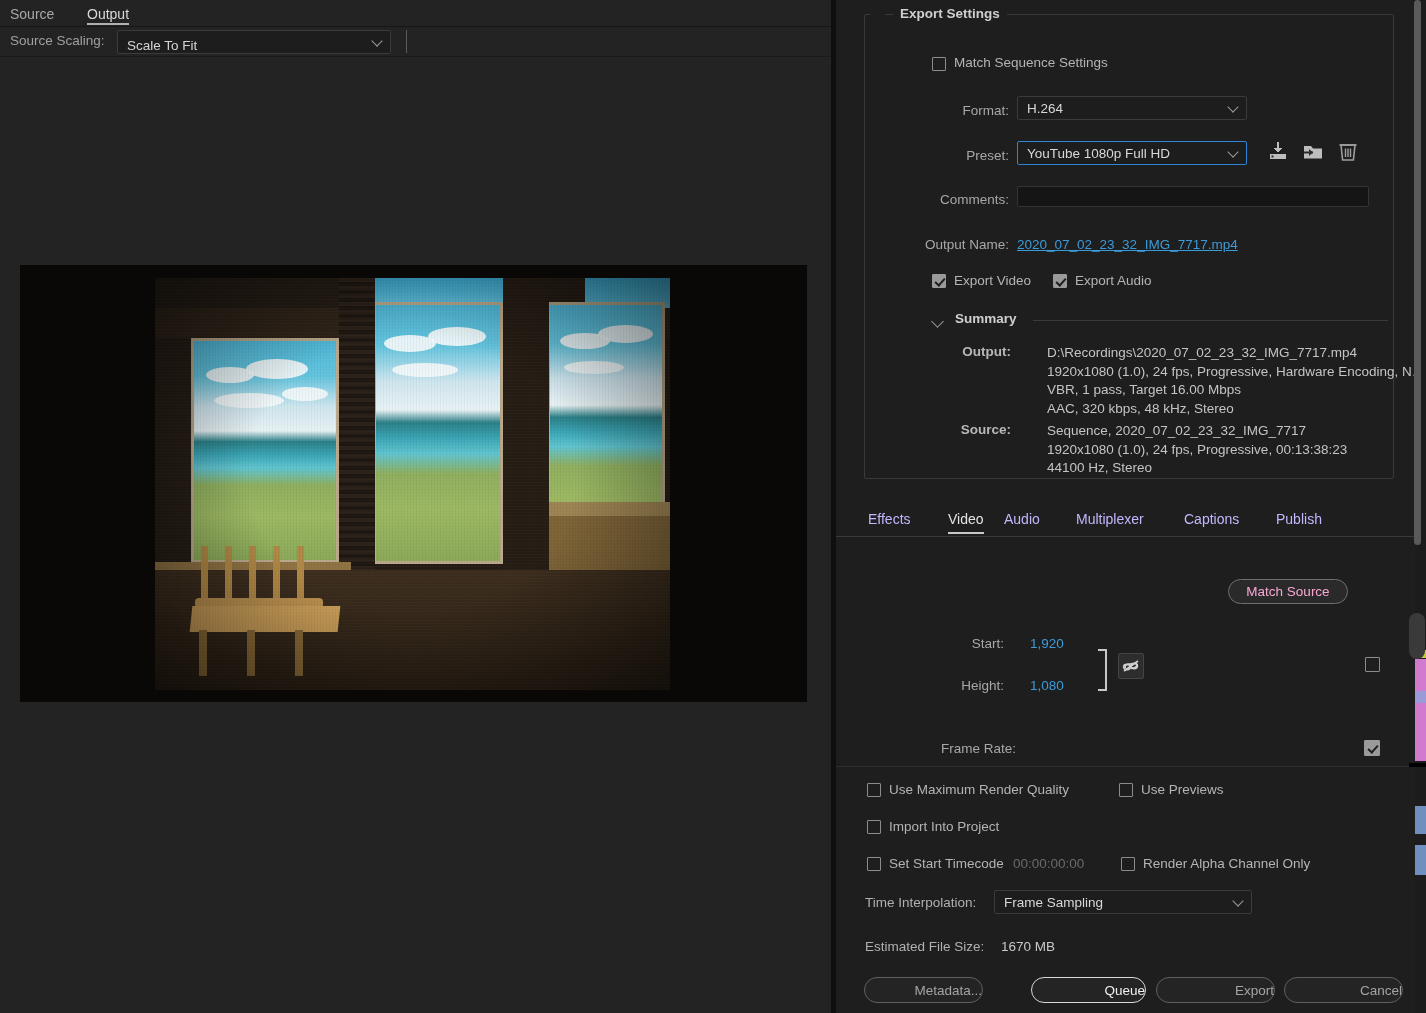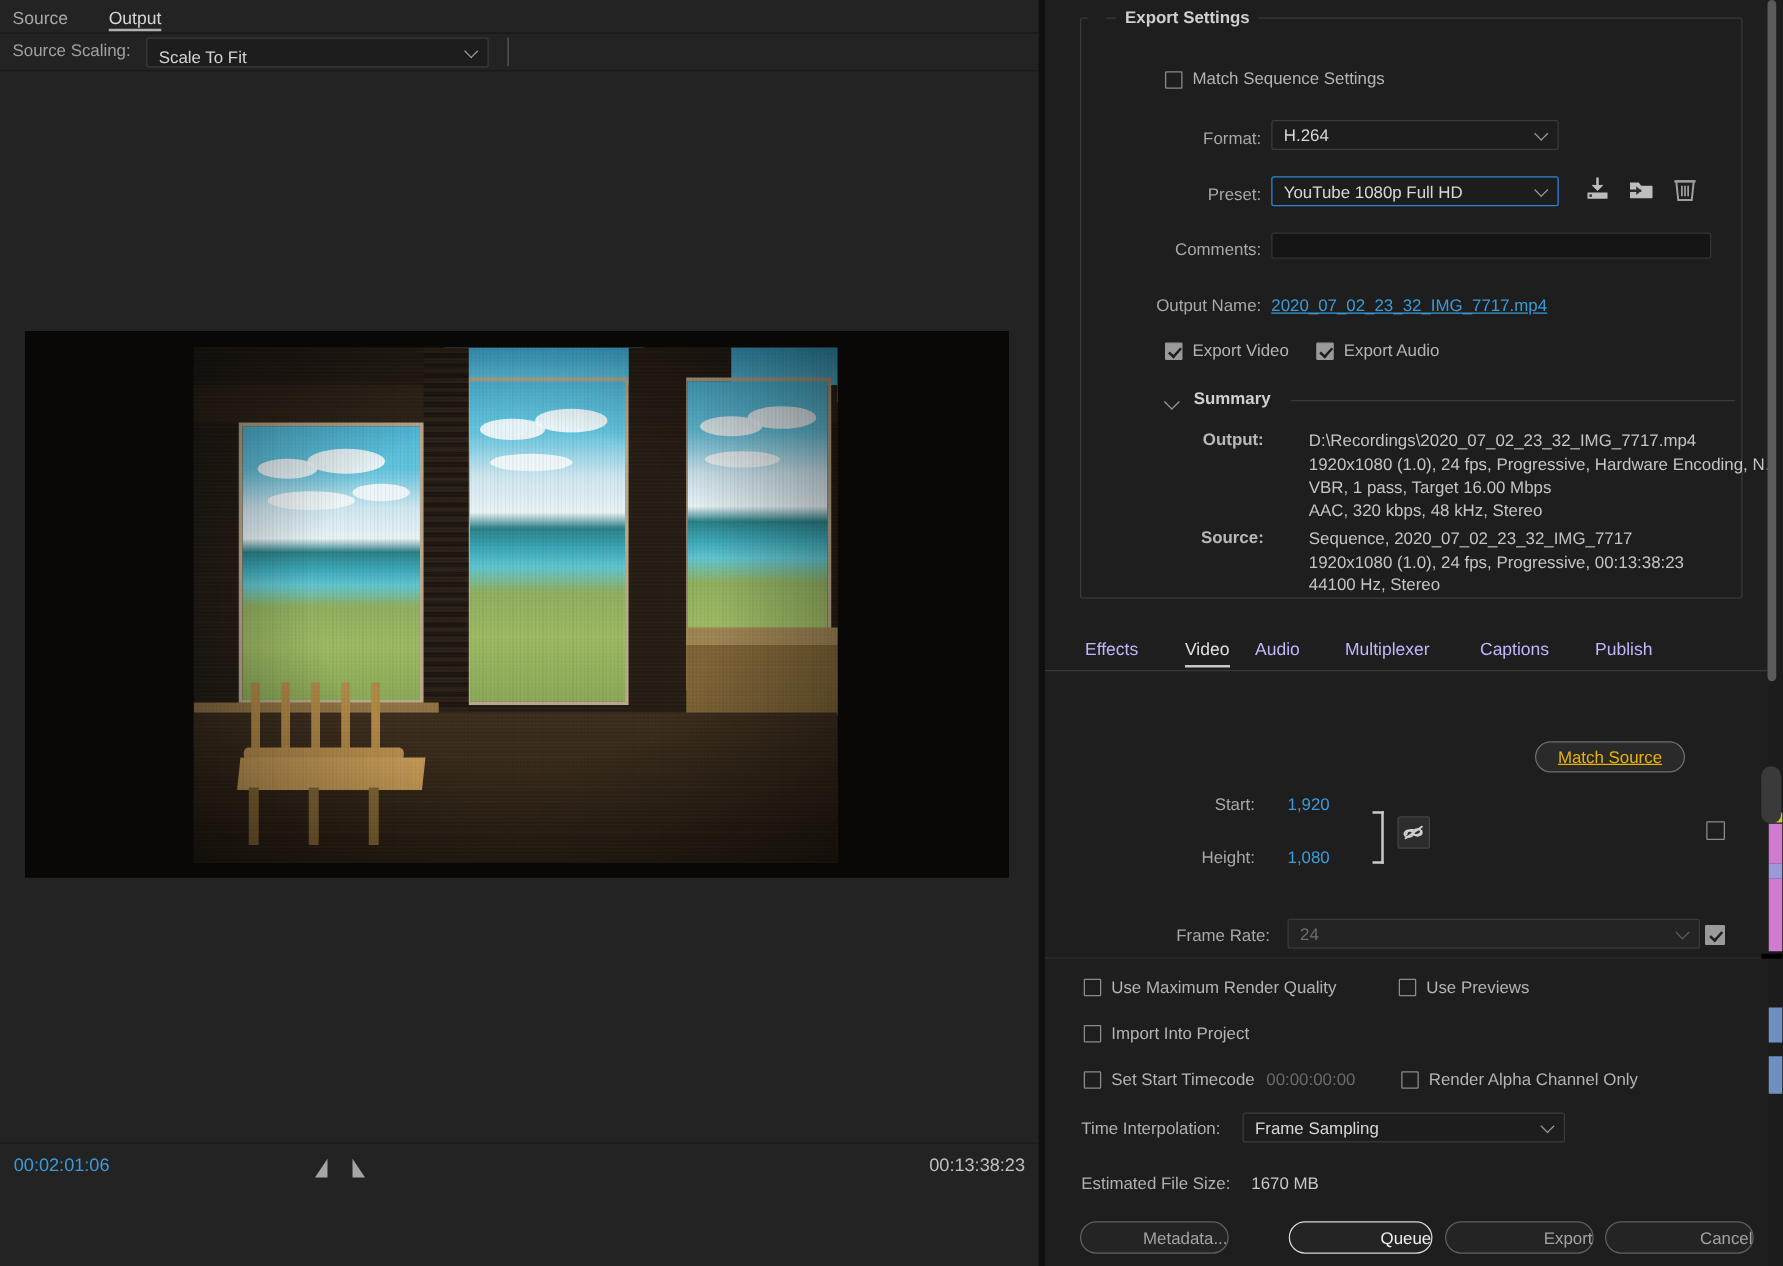--- a/index.html
+++ b/index.html
@@ -336,27 +336,26 @@
     cursor: default;
   }
   .stab.active { color: #e2e2e2; }
   .stab.active::after {
     content: ""; position: absolute; left: 0; right: 0; bottom: -2px;
     height: 2px; background: #c8c8c8;
   }
 
   #grp-basic { left: 28px; top: 564px; width: 530px; height: 260px; }
   #match-source-btn {
-    position: absolute; left: 1228px; top: 593px;
+    position: absolute; left: 1228px; top: 579px;
     width: 120px; height: 25px;
     border: 1px solid #6e6e6e; border-radius: 13px;
-    color: #eab308; font-size: 13.5px;
+    color: #f9a8d4; font-size: 13.5px;
     display: flex; align-items: center; justify-content: center;
     background: #2a2a2a;
-    text-decoration: underline;
   }
   #width-label  { left: 940px; top: 636px; width: 64px; position: absolute; }
   #width-value  { left: 1030px; top: 636px; position: absolute;
                   font-size: 13.5px; color: #3b9bd8; }
   #height-label { left: 940px; top: 678px; width: 64px; position: absolute; }
   #height-value { left: 1030px; top: 678px; position: absolute;
                   font-size: 13.5px; color: #3b9bd8; }
   #bracket {
     position: absolute; left: 1098px; top: 649px;
     width: 9px; height: 42px;
@@ -519,27 +518,20 @@
             <div class="leg" style="left:92px;"></div>
             <div class="leg" style="left:140px;"></div>
 
             <div id="grain"></div>
             <div id="vignette"></div>
           </div>
         </div>
       </div>
     </div>
 
-    <div id="transport">
-      <span id="tc-current">00:02:01:06</span>
-      <span id="tc-duration">00:13:38:23</span>
-      <div class="tri-btn" id="mark-in-btn"></div>
-      <div class="tri-btn" id="mark-out-btn"></div>
-
-    </div>
   </div>
 
   <div id="divider-vert"></div>
 
   <div id="right-panel">
 
     <div id="settings-scroll">
 
       <div class="group" id="grp-export">
         <span class="group-chevron"></span>
@@ -649,24 +641,20 @@
     <svg width="24" height="24" viewBox="0 0 24 24">
       <path d="M6 14 a4 4 0 0 1 4-4 h2" fill="none" stroke="#d0d0d0" stroke-width="1.7"></path>
       <path d="M18 10 a4 4 0 0 1 -4 4 h-2" fill="none" stroke="#d0d0d0" stroke-width="1.7"></path>
       <ellipse cx="8" cy="13" rx="3.4" ry="2.6" fill="none" stroke="#d0d0d0" stroke-width="1.6"></ellipse>
       <ellipse cx="15" cy="12" rx="3.4" ry="2.6" fill="none" stroke="#d0d0d0" stroke-width="1.6"></ellipse>
       <line x1="5" y1="17" x2="19" y2="7" stroke="#d0d0d0" stroke-width="1.7"></line>
     </svg>
   </div>
   <div id="wh-cb"></div>
   <span class="fld-label" id="fr-label">Frame Rate:</span>
-  <div id="fr-select">
-    <span>24</span>
-    <span class="caret" style="border-color:#5e5e5e;"></span>
-  </div>
   <div id="fr-cb"></div>
 
   <div id="bottom-area" style="left:836px;">
     <div class="bcb" style="left:31px;top:16px;"></div>
     <span class="blb" style="left:53px;top:15px;">Use Maximum Render Quality</span>
     <div class="bcb" style="left:283px;top:16px;"></div>
     <span class="blb" style="left:305px;top:15px;">Use Previews</span>
 
     <div class="bcb" style="left:31px;top:53px;"></div>
     <span class="blb" style="left:53px;top:52px;">Import Into Project</span>

